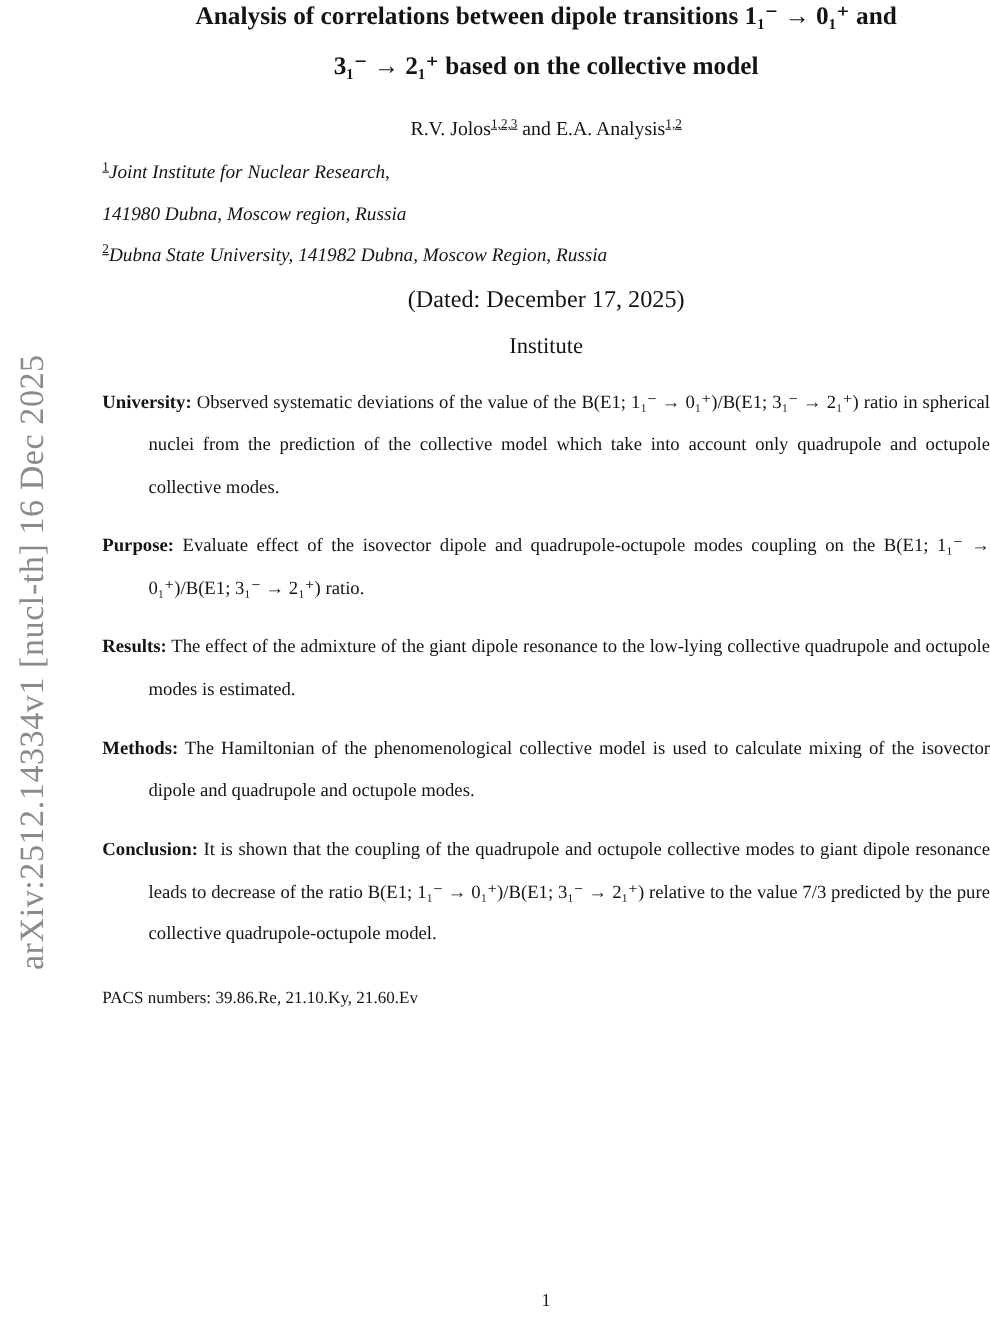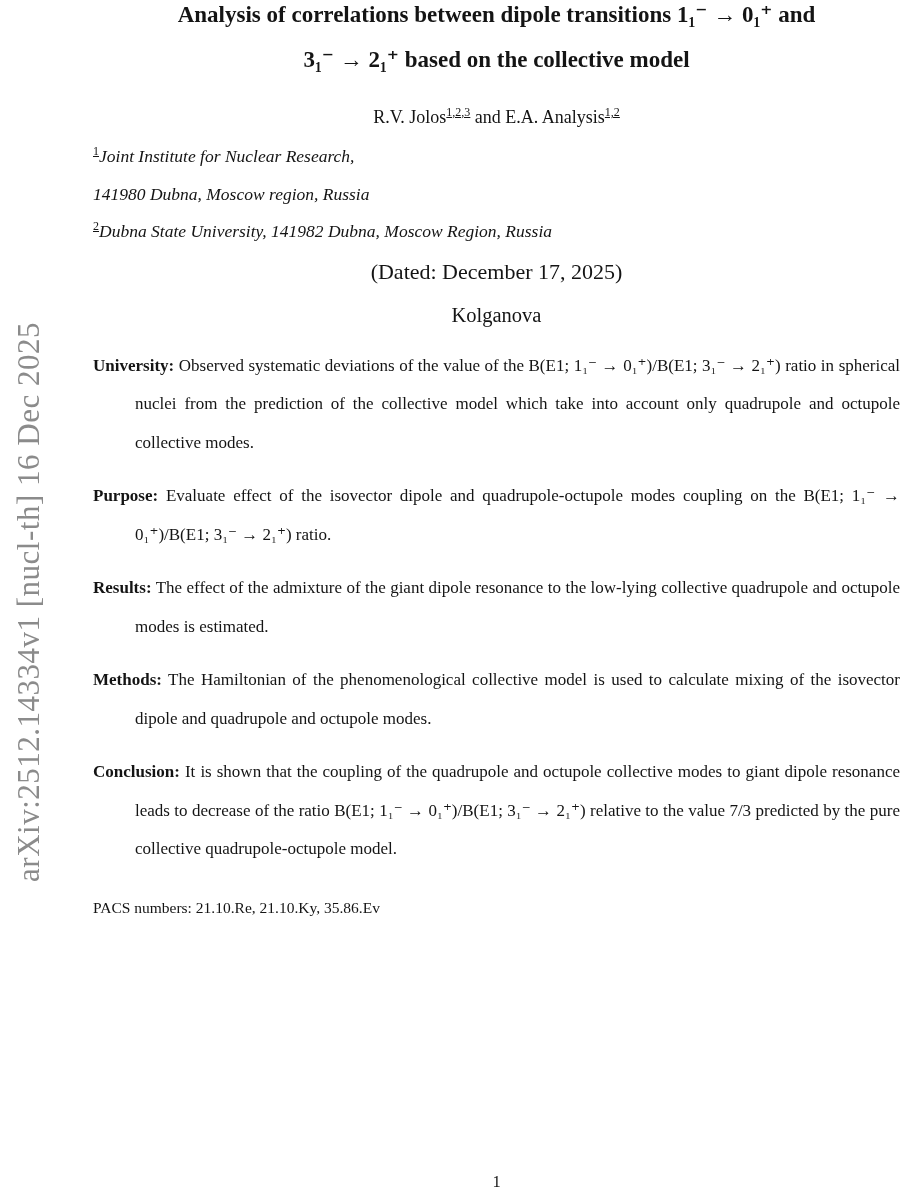--- a/index.html
+++ b/index.html
@@ -125,29 +125,29 @@
   <div class="authors"><span>R.V. Jolos</span><sup>1,2,3</sup><span> and </span><span>E.A. Analysis</span><sup>1,2</sup></div>
 
   <div class="affiliations">
     <div class="affiliation"><sup>1</sup><span>Joint Institute for Nuclear Research,</span></div>
     <div class="affiliation"><sup></sup><span>141980 Dubna, Moscow region, Russia</span></div>
     <div class="affiliation"><sup>2</sup><span>Dubna State University, 141982 Dubna, Moscow Region, Russia</span></div>
   </div>
 
   <div class="dated">(Dated: December 17, 2025)</div>
 
-  <div class="abstract-heading">Kolganova</div>
+  <div class="abstract-heading">Institute</div>
 
   <div class="abstract">
     <p><span class="sec-label">University:</span><span> Observed systematic deviations of the value of the B(E1; 1₁⁻ → 0₁⁺)/B(E1; 3₁⁻ → 2₁⁺) ratio in spherical nuclei from the prediction of the collective model which take into account only quadrupole and octupole collective modes.</span></p>
     <p><span class="sec-label">Purpose:</span><span> Evaluate effect of the isovector dipole and quadrupole-octupole modes coupling on the B(E1; 1₁⁻ → 0₁⁺)/B(E1; 3₁⁻ → 2₁⁺) ratio.</span></p>
     <p><span class="sec-label">Results:</span><span> The effect of the admixture of the giant dipole resonance to the low-lying collective quadrupole and octupole modes is estimated.</span></p>
     <p><span class="sec-label">Methods:</span><span> The Hamiltonian of the phenomenological collective model is used to calculate mixing of the isovector dipole and quadrupole and octupole modes.</span></p>
     <p><span class="sec-label">Conclusion:</span><span>  It is shown that the coupling of the quadrupole and octupole collective modes to giant dipole resonance leads to decrease of the ratio B(E1; 1₁⁻ → 0₁⁺)/B(E1; 3₁⁻ → 2₁⁺) relative to the value 7/3 predicted by the pure collective quadrupole-octupole model.</span></p>
   </div>
 
   <div class="meta">
-    <div><span>PACS numbers:</span><span> 21.10.Re, 21.10.Ky, 35.86.Ev</span></div>
+    <div><span>PACS numbers:</span><span> 39.86.Re, 21.10.Ky, 21.60.Ev</span></div>
   </div>
 
 </div>
 
 <div class="page-number">1</div>
 
 </body></html>

